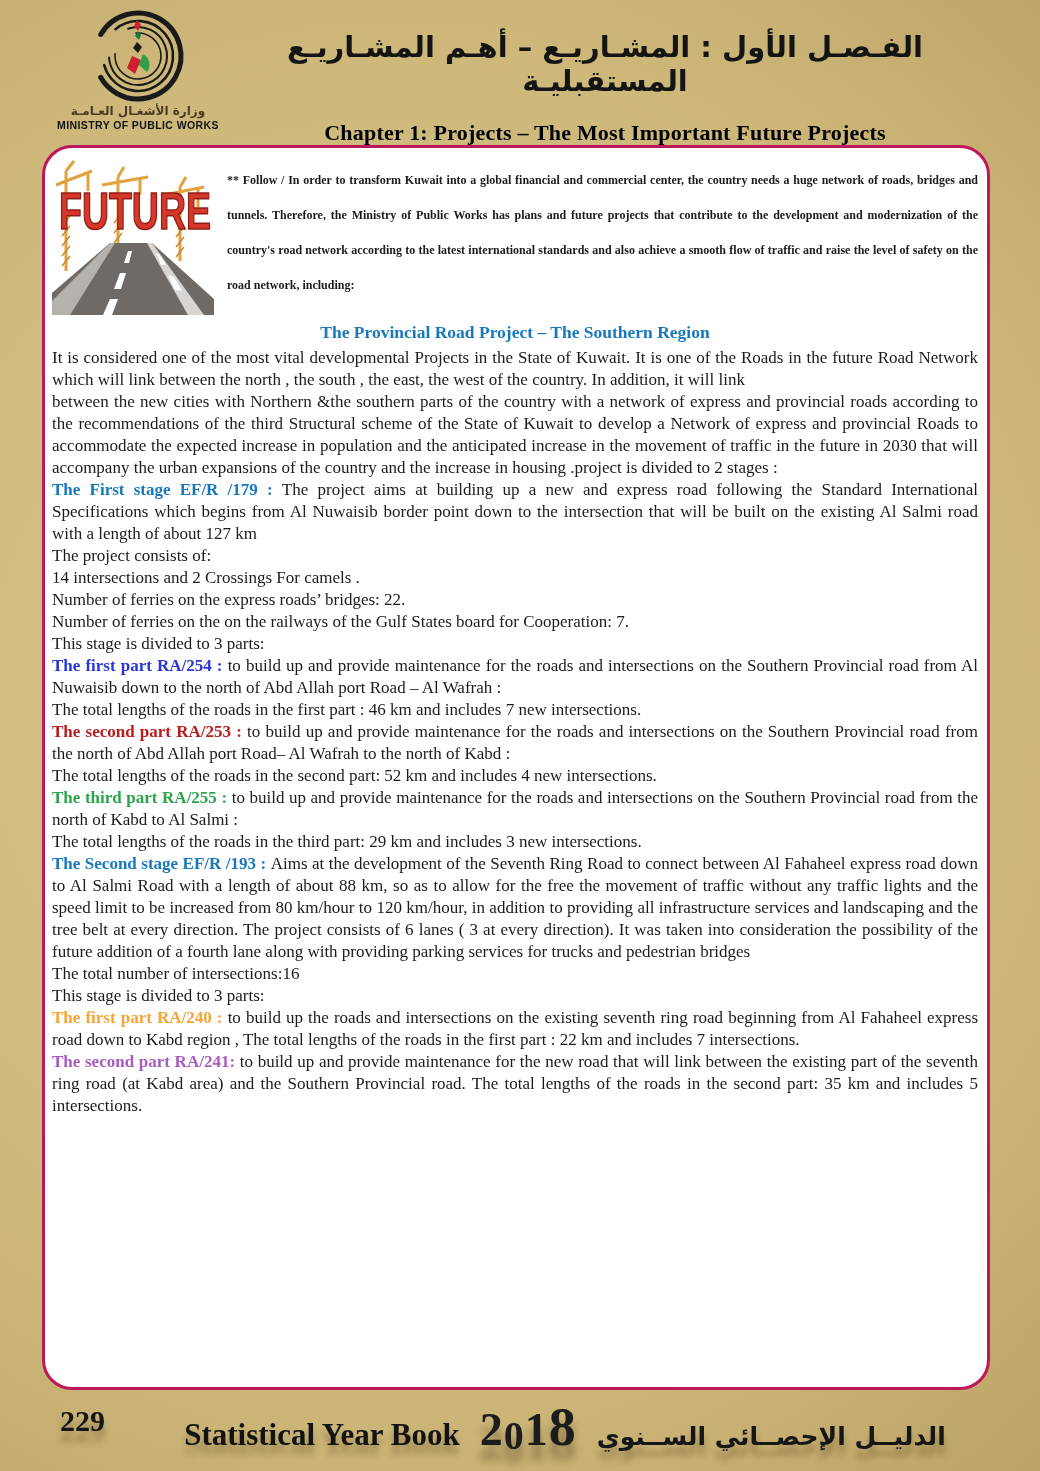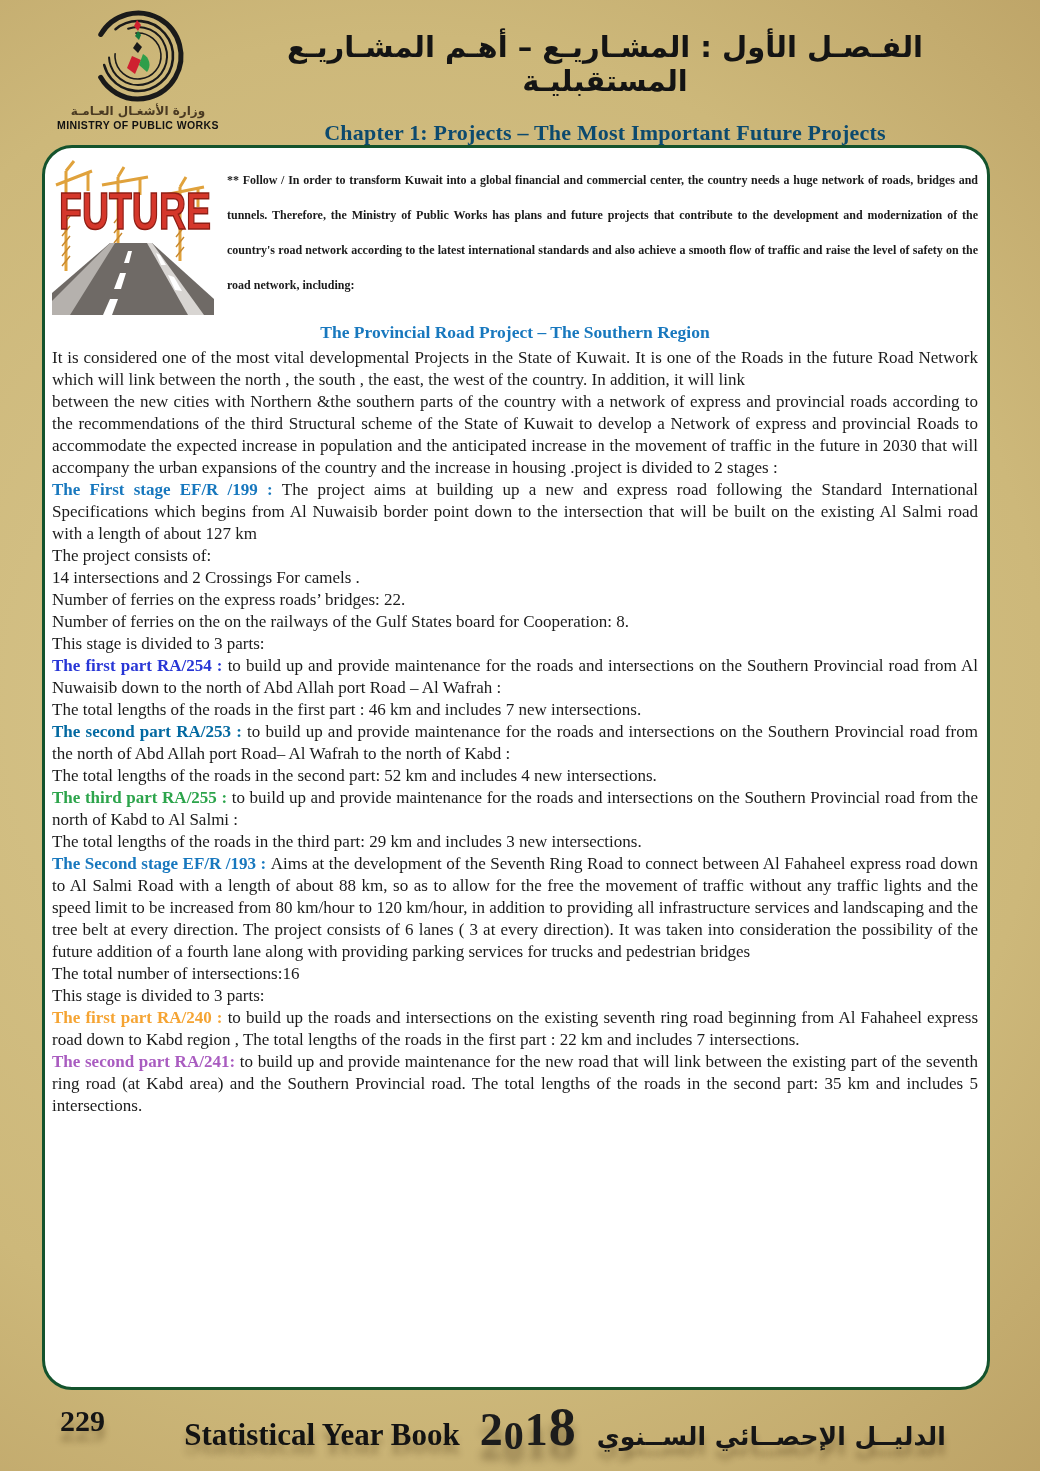--- a/index.html
+++ b/index.html
@@ -12,25 +12,25 @@
     color:#1b1b1b;
   }
   
   .header { position:absolute; top:0; left:0; width:100%; height:145px; }
   .logo-wrap { position:absolute; left:38px; top:6px; width:200px; text-align:center; }
   .logo-svg { display:block; margin:0 auto; }
   .logo-ar { font-family:"DejaVu Sans",sans-serif; font-size:12px; font-weight:bold; color:#4a3category:#4a3a22; color:#4a3a22; margin-top:-2px; }
   .logo-en { font-family:"Liberation Sans","DejaVu Sans",sans-serif; font-size:10.5px; font-weight:bold; color:#121212; letter-spacing:0.4px; margin-top:1px; }
   .titles { position:absolute; left:225px; right:55px; top:18px; text-align:center; }
   .title-ar { font-family:"DejaVu Sans",sans-serif; font-size:29px; font-weight:bold; color:#141414; letter-spacing:1px;margin-top:12px; }
-  .title-en { font-size:22px; font-weight:bold; color:#0c4a6e; margin-top:22px; letter-spacing:0.2px; }
+  .title-en { font-size:22px; font-weight:bold; color:#000000; margin-top:22px; letter-spacing:0.2px; }
   
   .content-box {
     position:absolute; top:145px; left:42px; width:948px; height:1245px;
-    background:#ffffff; border:3px solid #14532d; border-radius:30px;
+    background:#ffffff; border:3px solid #be185d; border-radius:30px;
     padding:3px 9px 8px 7px; overflow:hidden;
   }
   .future-img { float:left; width:162px; height:164px; margin:0 13px 4px 0; border-radius:18px 0 0 0; }
   .intro {
     font-size:12px; font-weight:bold; line-height:35px; text-align:justify; padding-top:12px;
   }
   .section-title {
     clear:both; text-align:center; font-size:17.5px; font-weight:bold; color:#1878be;
     line-height:26px; margin-top:2px;
   }
@@ -114,29 +114,29 @@
     <text x="83" y="78" text-anchor="middle" font-family="Liberation Sans, DejaVu Sans, sans-serif" font-size="52" font-weight="bold" fill="#d5372b" stroke="#8d1d14" stroke-width="1.6" textLength="152" lengthAdjust="spacingAndGlyphs">FUTURE</text>
   </svg>
 
   <div class="intro">** Follow / In order to transform Kuwait into a global financial and commercial center, the country needs a huge network of roads, bridges and tunnels. Therefore, the Ministry of Public Works has plans and future projects that contribute to the development and modernization of the country's road network according to the latest international standards and also achieve a smooth flow of traffic and raise the level of safety on the road network, including:</div>
 
   <div class="section-title">The Provincial Road  Project – The Southern Region</div>
 
   <div class="paras">
       <div class="para"><span>It is considered one of the most vital developmental Projects in the State of Kuwait. It is one of the Roads in the future Road Network which will link between the north , the south , the east, the west of the country. In addition, it will link</span></div>
       <div class="para"><span>between the new cities with Northern  &amp;the  southern  parts of the country with a network of express and provincial roads according to the recommendations of the third Structural scheme of the State of  Kuwait to develop a Network of  express and provincial Roads to accommodate the  expected increase in population and the anticipated increase in the movement of traffic in the future in 2030 that will accompany the urban expansions of the country and the increase in housing .project is divided to 2 stages :</span></div>
-      <div class="para"><span class="lead" style="color: rgb(24, 120, 190);">The First stage EF/R /199 : </span><span>The project aims at building up a new and express road following the Standard International Specifications which begins from Al Nuwaisib border point down to the intersection that will be built on the existing Al Salmi road with a length of about 127 km</span></div>
+      <div class="para"><span class="lead" style="color: rgb(24, 120, 190);">The First stage EF/R /179 : </span><span>The project aims at building up a new and express road following the Standard International Specifications which begins from Al Nuwaisib border point down to the intersection that will be built on the existing Al Salmi road with a length of about 127 km</span></div>
       <div class="para"><span>The project consists of:</span></div>
       <div class="para"><span>14 intersections and 2 Crossings For camels .</span></div>
       <div class="para"><span>Number of ferries on the express roads’ bridges: 22.</span></div>
-      <div class="para"><span>Number of ferries on the on the railways of the Gulf States board for Cooperation: 8.</span></div>
+      <div class="para"><span>Number of ferries on the on the railways of the Gulf States board for Cooperation: 7.</span></div>
       <div class="para"><span>This stage is divided to 3 parts:</span></div>
       <div class="para"><span class="lead" style="color: rgb(40, 54, 214);">The first part RA/254 : </span><span>to build up and provide maintenance for the roads and intersections on the Southern  Provincial road from Al Nuwaisib down to the north of Abd Allah port Road – Al Wafrah :</span></div>
       <div class="para"><span>The total lengths of the roads in the first part : 46 km and includes 7 new intersections.</span></div>
-      <div class="para"><span class="lead" style="color: #0369a1;">The second part RA/253 : </span><span>to build up and provide maintenance for the roads and intersections on the Southern  Provincial road from the north of Abd Allah port Road– Al Wafrah to the north of Kabd :</span></div>
+      <div class="para"><span class="lead" style="color: #b91c1c;">The second part RA/253 : </span><span>to build up and provide maintenance for the roads and intersections on the Southern  Provincial road from the north of Abd Allah port Road– Al Wafrah to the north of Kabd :</span></div>
       <div class="para"><span>The total lengths of the roads in the second part: 52 km and includes 4 new intersections.</span></div>
       <div class="para"><span class="lead" style="color: rgb(44, 164, 75);">The third part RA/255 : </span><span>to build up and provide maintenance for the roads and intersections on the Southern Provincial road from the north of Kabd to Al Salmi :</span></div>
       <div class="para"><span>The total lengths of the roads in the third part: 29 km and includes 3 new intersections.</span></div>
       <div class="para"><span class="lead" style="color: rgb(24, 120, 190);">The Second stage EF/R /193 : </span><span>Aims at the development of the Seventh Ring Road to connect between Al Fahaheel express road down to Al Salmi Road with a length of about 88 km, so as to allow for the free the movement of traffic without any traffic lights and the speed limit to be increased from 80 km/hour to 120 km/hour, in addition to providing all infrastructure services and landscaping and the tree belt at every direction. The project consists of 6 lanes ( 3 at every direction). It was taken into consideration the possibility of the future addition of a fourth lane along with providing parking services for trucks and pedestrian bridges</span></div>
       <div class="para"><span>The total number of intersections:16</span></div>
       <div class="para"><span>This stage is divided to 3 parts:</span></div>
       <div class="para"><span class="lead" style="color: rgb(245, 164, 51); margin-top: 39px;">The first part RA/240 : </span><span>to build up the roads and intersections on the existing seventh ring road beginning from Al Fahaheel express road down to Kabd region , The total lengths of the roads in the first part : 22 km and includes 7 intersections.</span></div>
       <div class="para"><span class="lead" style="color: rgb(169, 92, 192);">The second part RA/241: </span><span>to build up and provide maintenance for the new road that will link between the existing part of the seventh ring road (at Kabd area) and  the Southern  Provincial road. The total lengths of the roads in the second part: 35 km and includes 5 intersections.</span></div>
       <div class="para"></div>
     </div>

